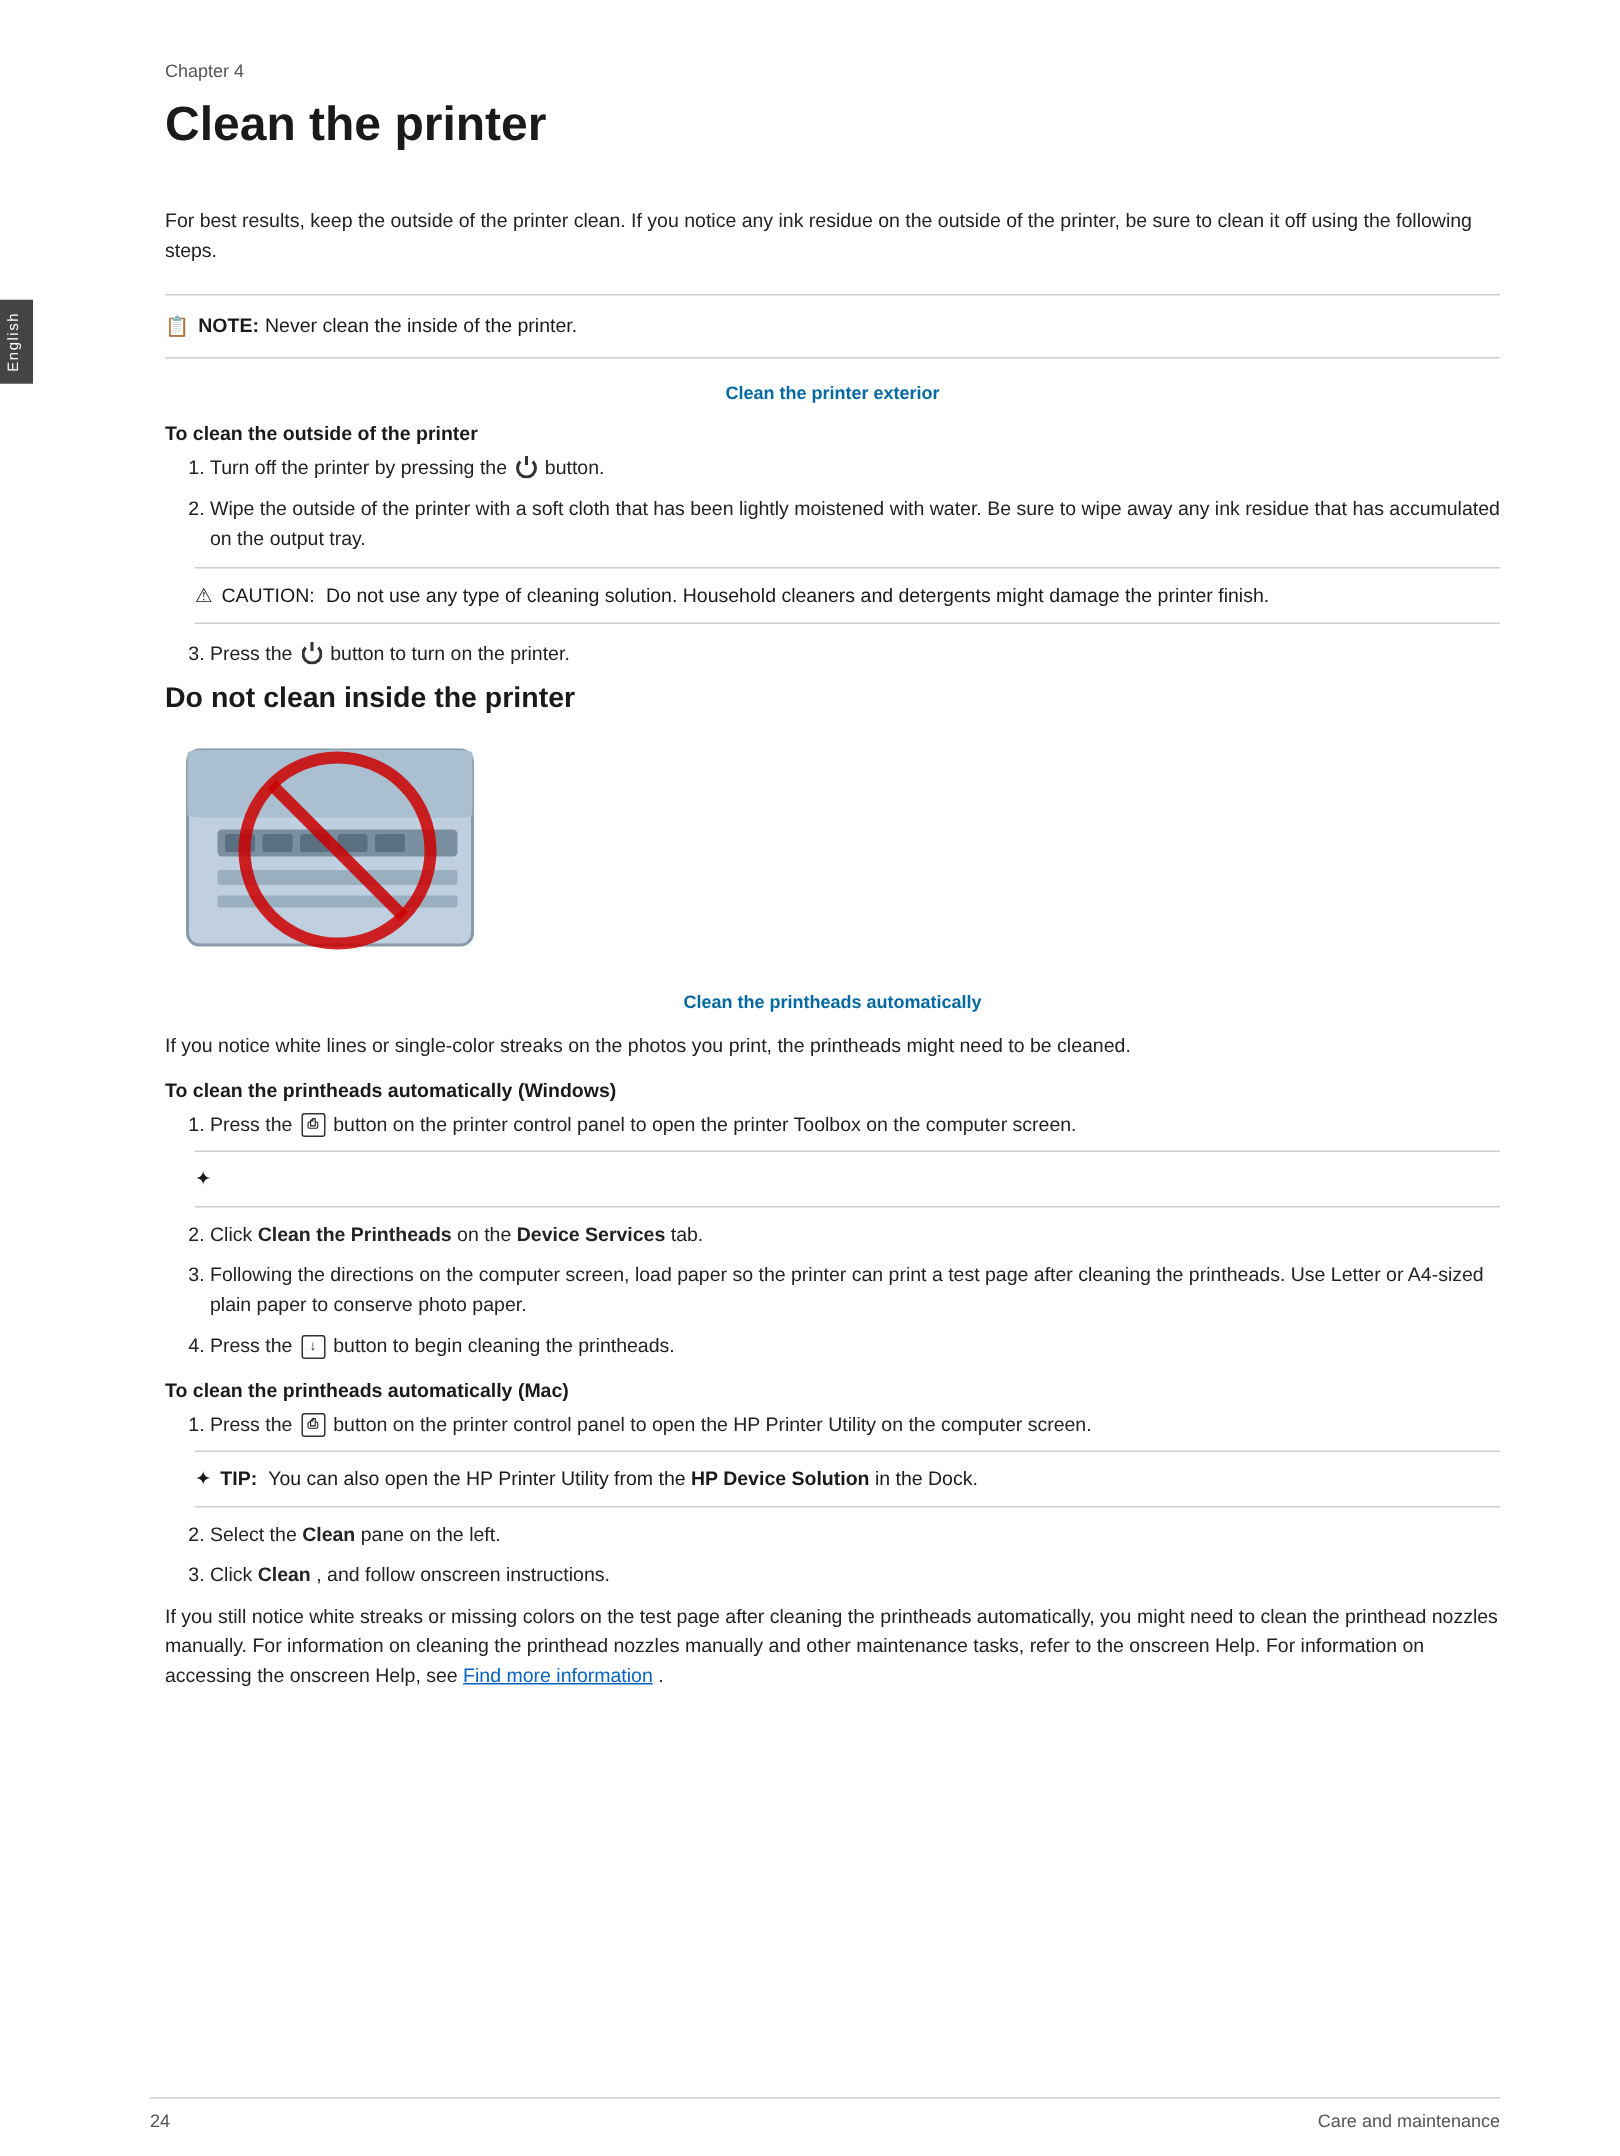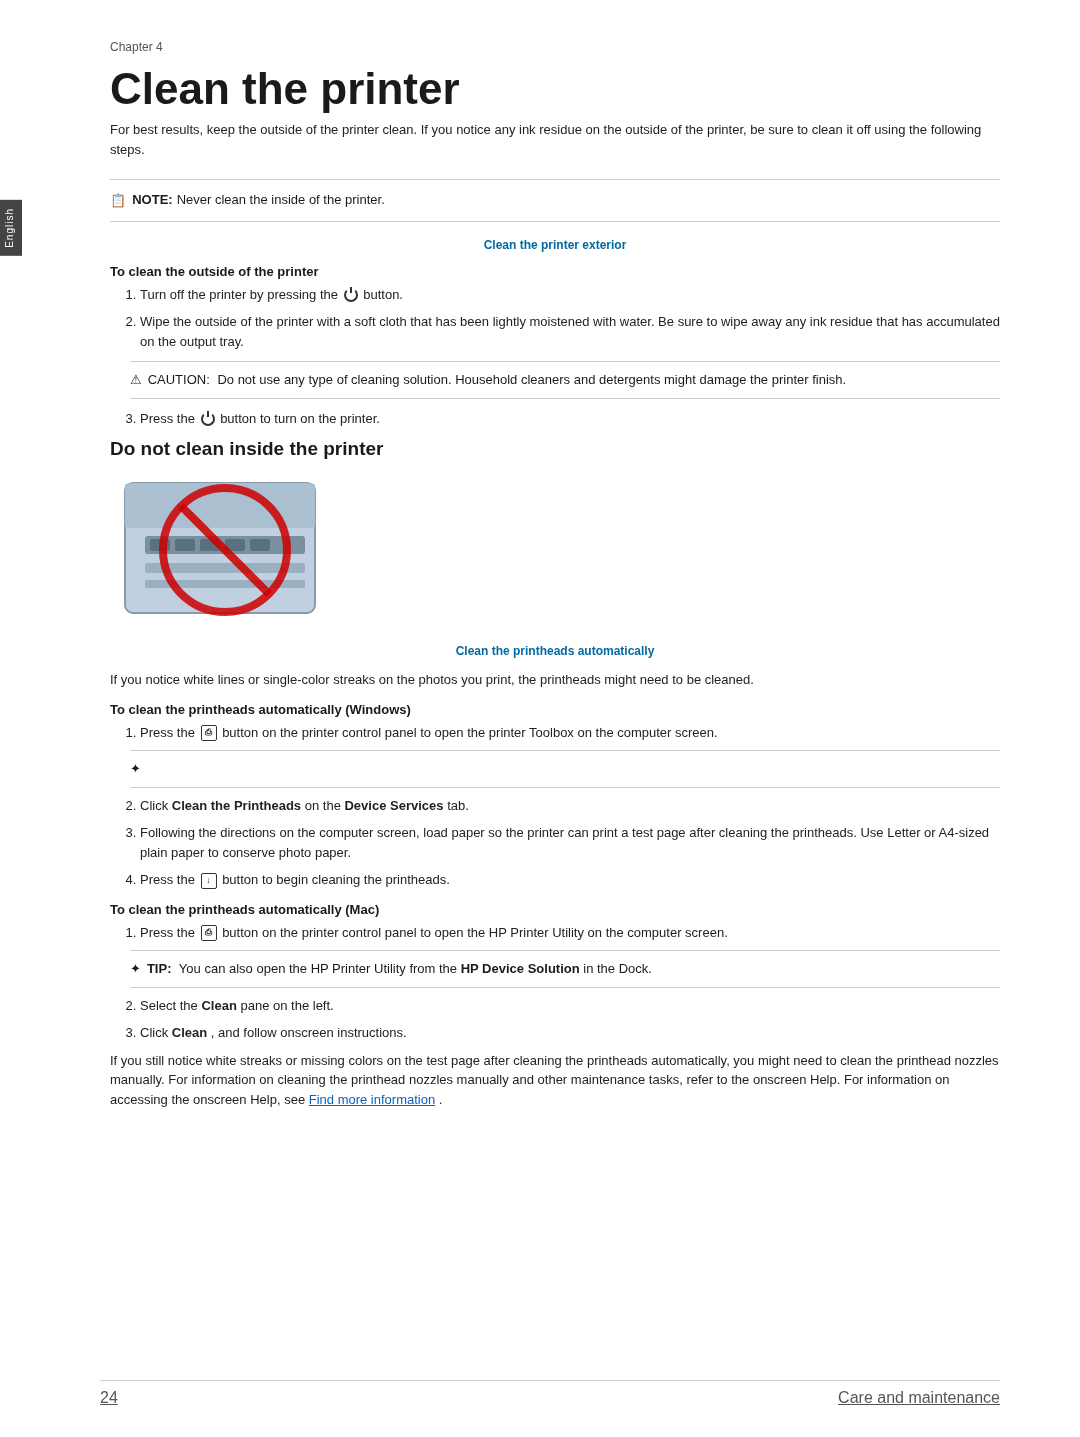--- a/index.html
+++ b/index.html
@@ -39,24 +39,24 @@
     }
 
     .chapter-label {
       font-size: 12px;
       color: #555;
       margin-bottom: 10px;
       margin-left: 10px;
     }
 
     .page-title {
-      font-size: 44px;
+      font-size: 32px;
       font-weight: bold;
       color: #1a1a1a;
-      margin-bottom: 6px;
+      margin-bottom: 36px;
       margin-left: 10px;
       border-bottom: none;
     }
 
     .intro-text {
       font-size: 13px;
       color: #222;
       margin-bottom: 20px;
       margin-left: 10px;
       line-height: 1.5;
@@ -197,31 +197,30 @@
       margin-left: 10px;
     }
 
     a {
       color: #0563c1;
       text-decoration: underline;
     }
 
     .footer {
       position: absolute;
-      bottom: 30px;
+      bottom: 16px;
       left: 100px;
       right: 80px;
       display: flex;
       justify-content: space-between;
       align-items: center;
-      font-size: 16px;
+      font-size: 12px;
       color: #555;
       border-top: 1px solid #ccc;
       padding-top: 8px;
-      text-decoration: underline;
     }
 
     .paragraph {
       font-size: 13px;
       line-height: 1.5;
       color: #222;
       margin: 8px 0 8px 10px;
     }
 
     

